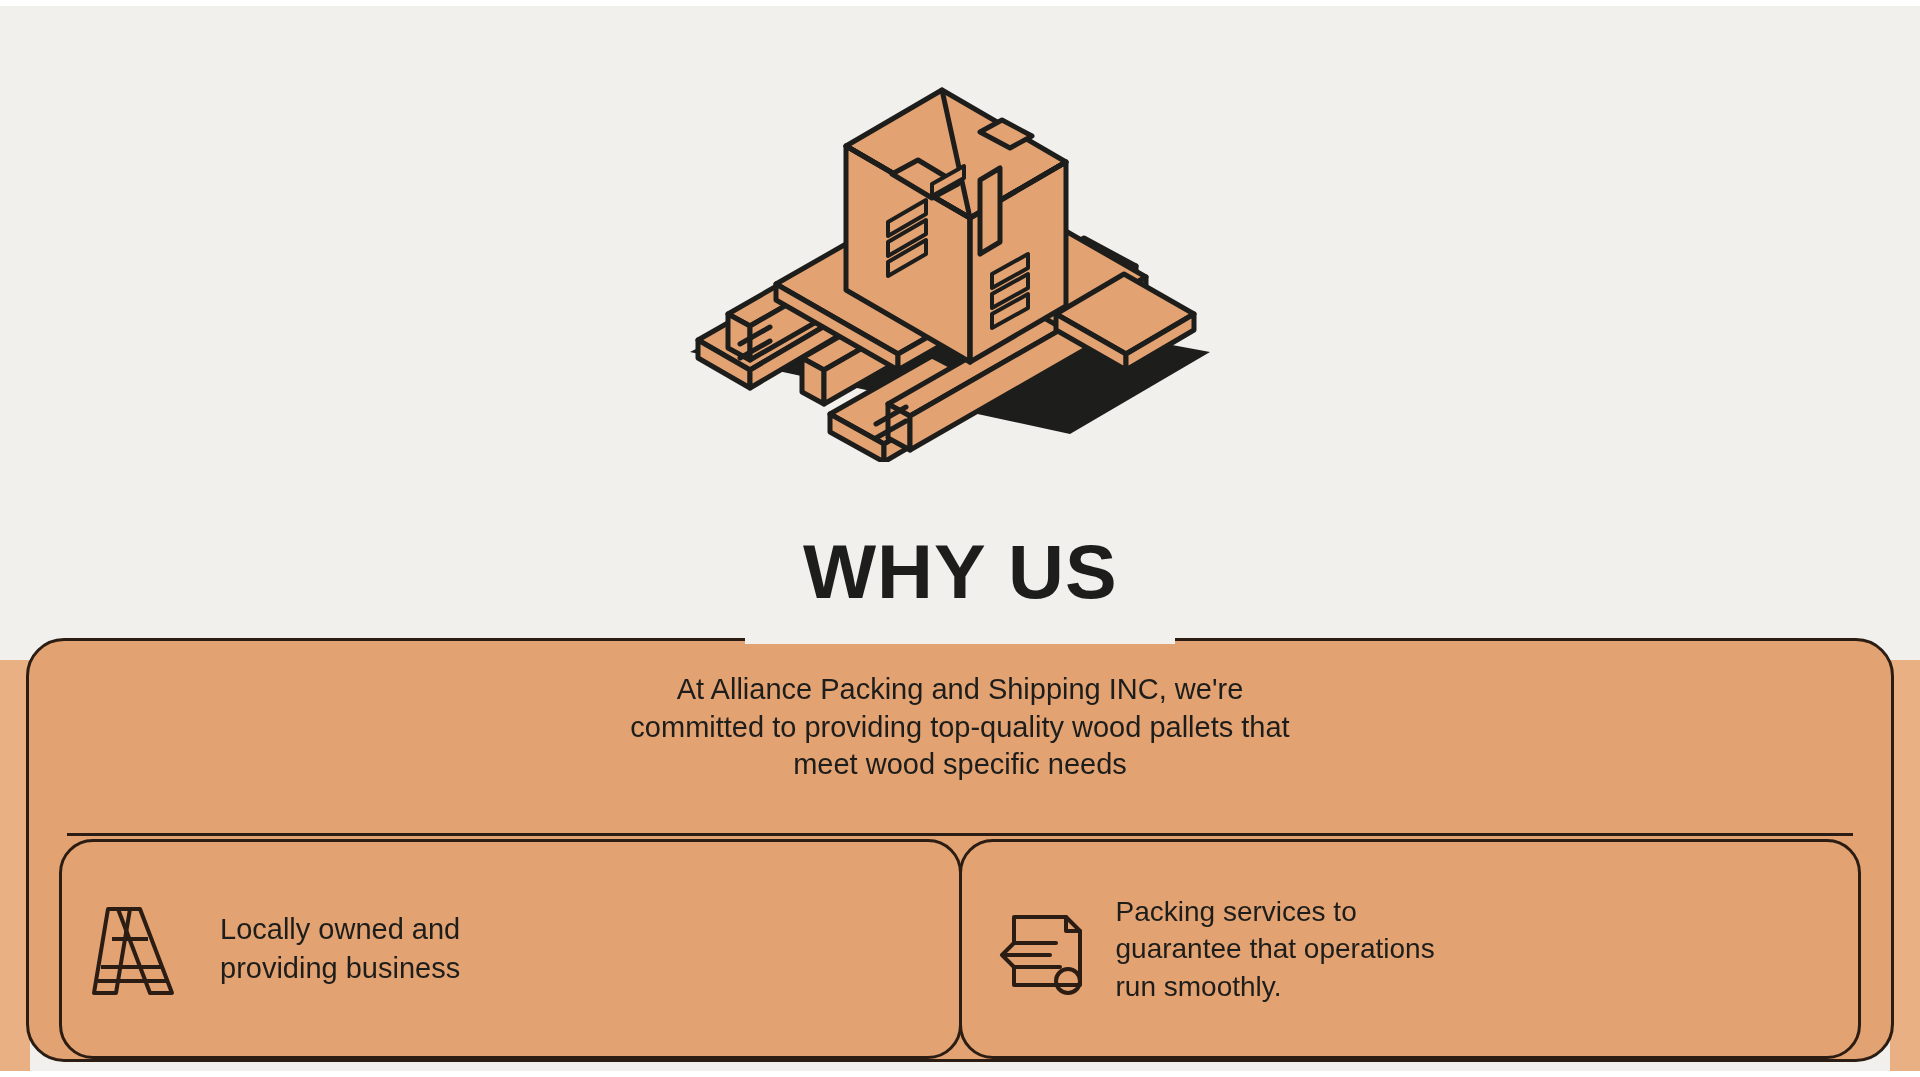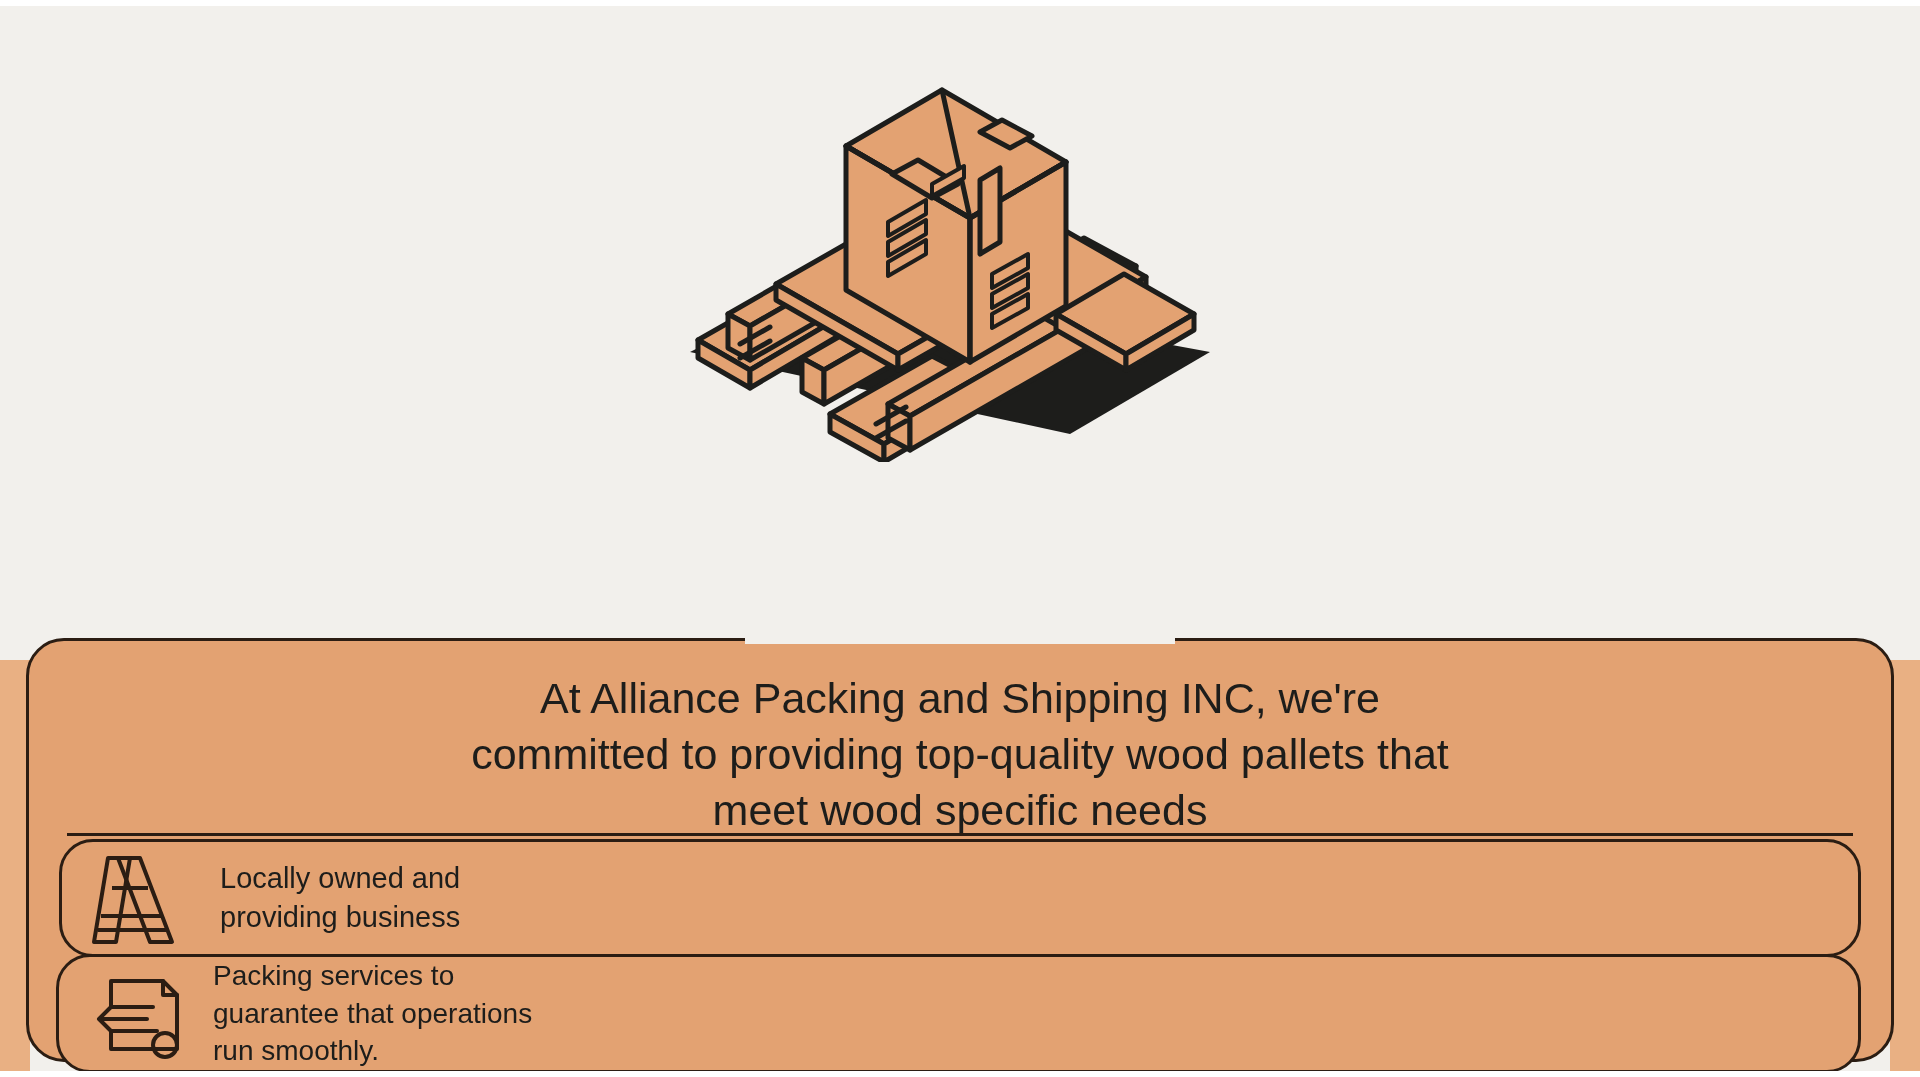--- a/index.html
+++ b/index.html
@@ -100,21 +100,21 @@
     z-index: 20;
   }
 
   .panel-text {
     position: absolute;
     left: 0;
     top: 30px;
     width: 100%;
     text-align: center;
     color: #1d1d1b;
-    font-size: 43px;
+    font-size: 29px;
     line-height: 1.30;
     padding: 0 40px;
     box-sizing: border-box;
   }
   .panel-text .line { display: block; white-space: nowrap; }
 
   .panel-divider {
     position: absolute;
     left: 38px;
     right: 38px;
@@ -124,21 +124,20 @@
   }
 
   
   .features {
     position: absolute;
     left: 30px;
     right: 30px;
     top: 198px;
     bottom: 3px;
     display: flex;
-    flex-direction: column;
   }
   .feature {
     flex: 1 1 0;
     display: flex;
     align-items: center;
     gap: 18px;
     padding: 0 22px;
     box-sizing: border-box;
     border: 3px solid #2b1d13;
     border-radius: 34px;
@@ -246,20 +245,23 @@
           <polygon points="312,222 348,202 348,216 312,236" fill="#e3a272"></polygon>
           <polygon points="312,242 348,222 348,236 312,256" fill="#e3a272"></polygon>
           <polygon points="312,262 348,242 348,256 312,276" fill="#e3a272"></polygon>
 
           <polygon points="252,132 284,114 284,126 252,144" fill="#e3a272"></polygon>
         </g>
       </g>
     </svg>
   </div>
 
+  <div class="title-wrap">
+    <span class="title">WHY US</span>
+  </div>
 
   <div class="panel-bleed-left"></div>
   <div class="panel-bleed-right"></div>
 
   <div class="panel">
 
     <div class="panel-text">
       <span class="line">At Alliance Packing and Shipping INC, we're</span>
       <span class="line">committed to providing top-quality wood pallets that</span>
       <span class="line">meet wood specific needs</span>

